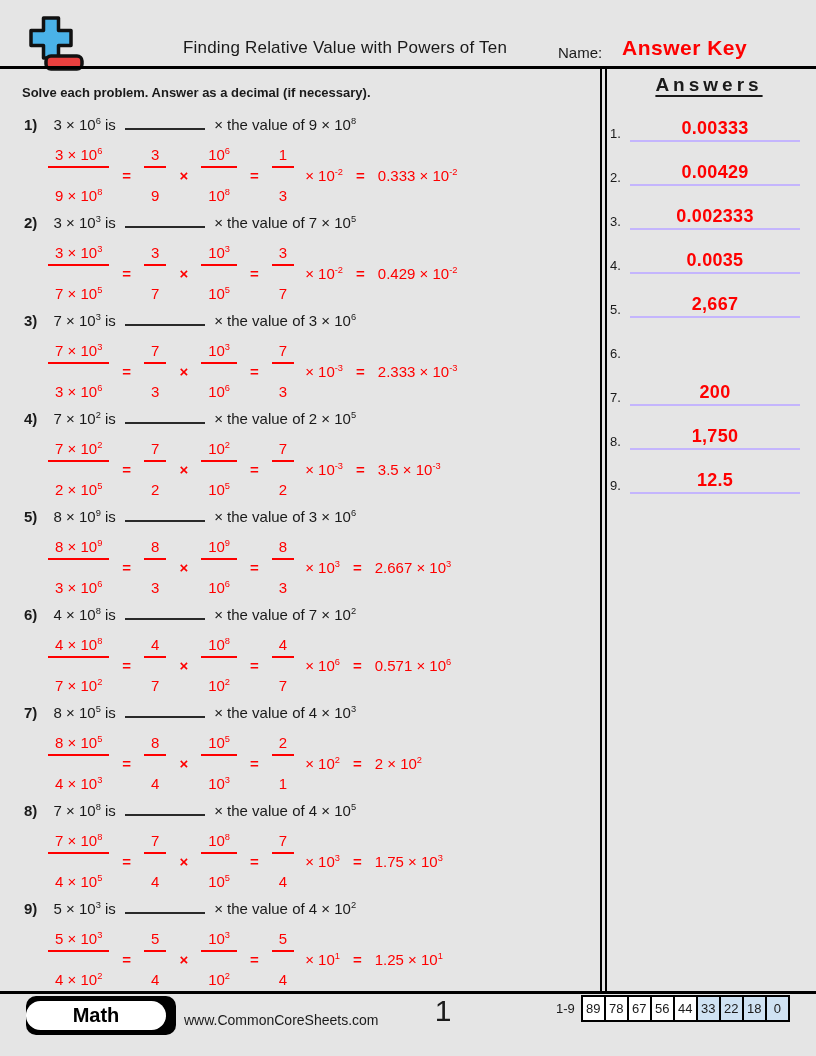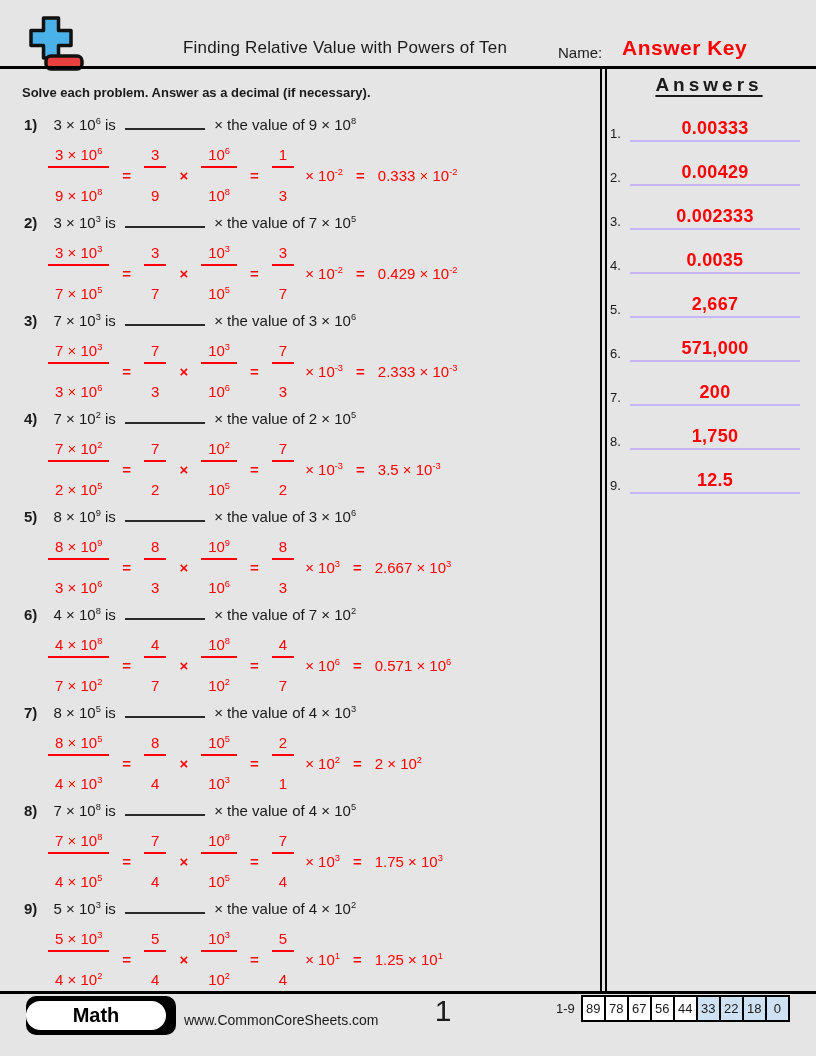--- a/index.html
+++ b/index.html
@@ -416,23 +416,20 @@
 
   <div class="answer-row">
     <span class="answer-num">5.</span>
     <span class="answer-line">
       <span class="answer-value">2,667</span>
     </span>
   </div>
 
   <div class="answer-row">
     <span class="answer-num">6.</span>
-    <span class="answer-line">
-      <span class="answer-value">571,000</span>
-    </span>
   </div>
 
   <div class="answer-row">
     <span class="answer-num">7.</span>
     <span class="answer-line">
       <span class="answer-value">200</span>
     </span>
   </div>
 
   <div class="answer-row">

